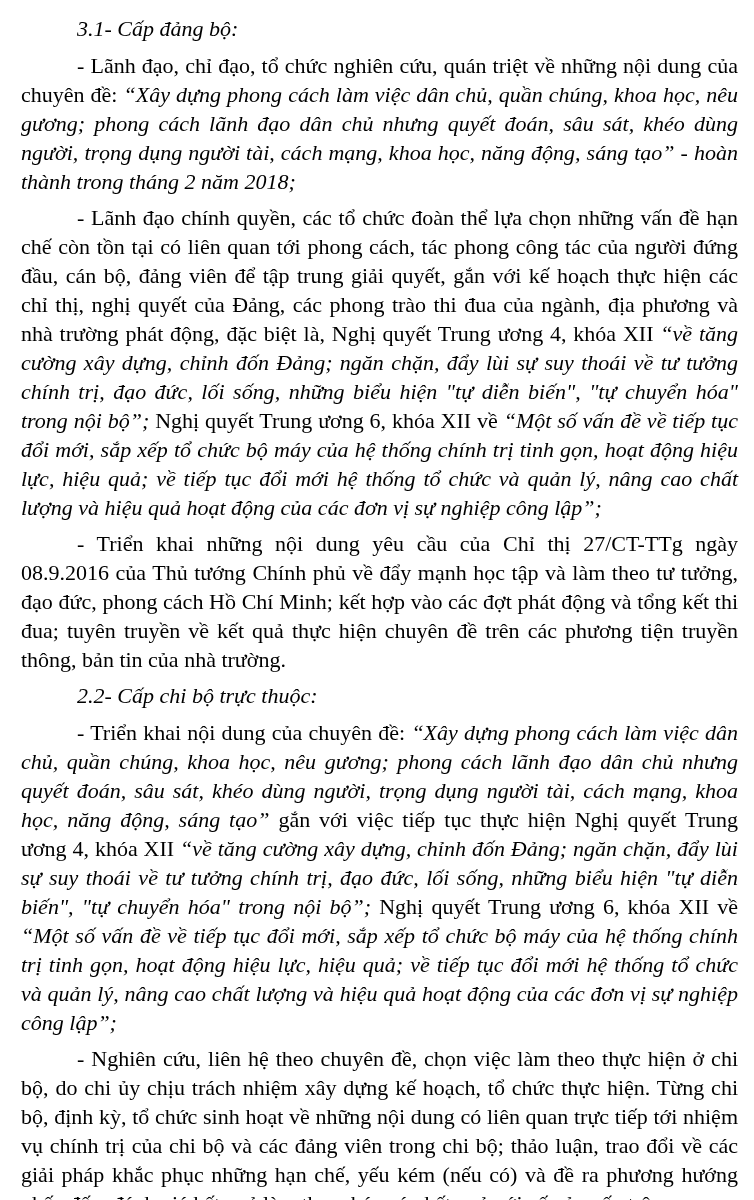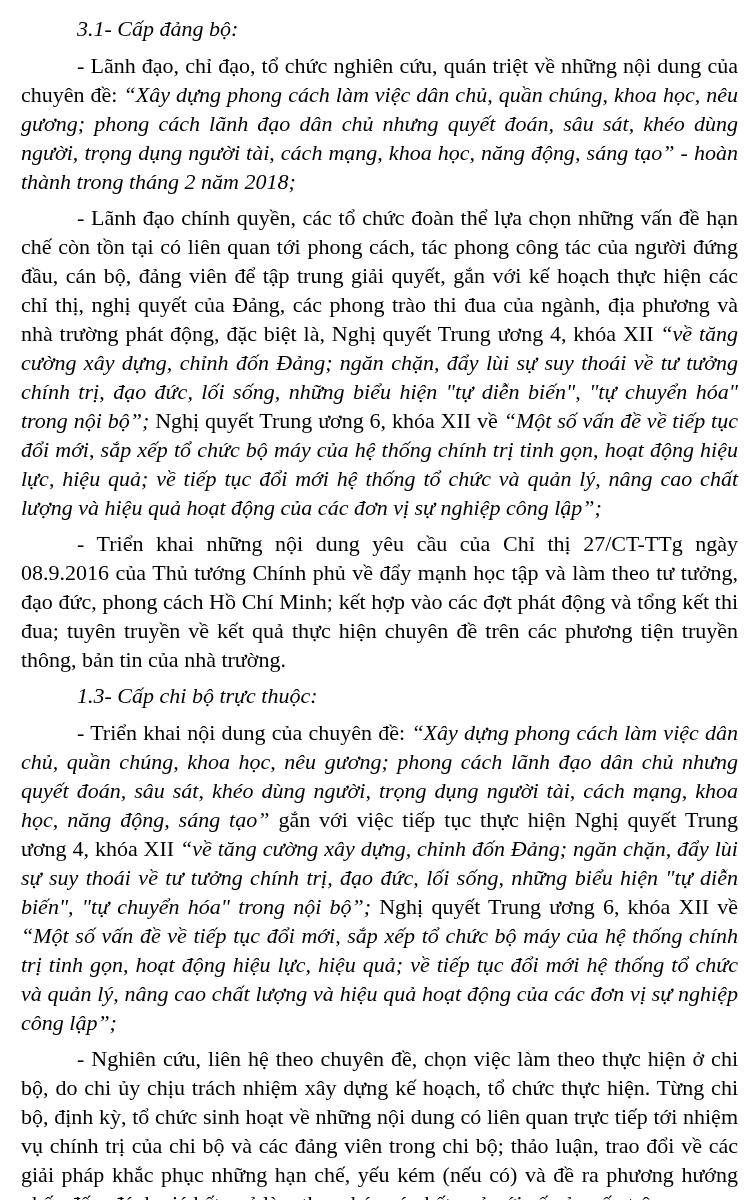--- a/index.html
+++ b/index.html
@@ -38,17 +38,17 @@
 </style>
 </head>
 <body>
 
 <div class="page">
   <div id="doc-body" class="doc-body">
       <p class="heading"><span class="run-italic">3.1- Cấp đảng bộ:</span></p>
       <p class="paragraph"><span class="run-normal">- Lãnh đạo, chỉ đạo, tổ chức nghiên cứu, quán triệt về những nội dung của chuyên đề: </span><span class="run-italic">“Xây dựng phong cách làm việc dân chủ, quần chúng, khoa học, nêu gương; phong cách lãnh đạo dân chủ nhưng quyết đoán, sâu sát, khéo dùng người, trọng dụng người tài, cách mạng, khoa học, năng động, sáng tạo” - hoàn thành trong tháng 2 năm 2018;</span></p>
       <p class="paragraph"><span class="run-normal">- Lãnh đạo chính quyền, các tổ chức đoàn thể lựa chọn những vấn đề hạn chế còn tồn tại có liên quan tới phong cách, tác phong công tác của người đứng đầu, cán bộ, đảng viên để tập trung giải quyết, gắn với kế hoạch thực hiện các chỉ thị, nghị quyết của Đảng, các phong trào thi đua của ngành, địa phương và nhà trường phát động, đặc biệt là, Nghị quyết Trung ương 4, khóa XII </span><span class="run-italic">“về tăng cường xây dựng, chỉnh đốn Đảng; ngăn chặn, đẩy lùi sự suy thoái về tư tưởng chính trị, đạo đức, lối sống, những biểu hiện "tự diễn biến", "tự chuyển hóa" trong nội bộ”; </span><span class="run-normal">Nghị quyết Trung ương 6, khóa XII về </span><span class="run-italic">“Một số vấn đề về tiếp tục đổi mới, sắp xếp tổ chức bộ máy của hệ thống chính trị tinh gọn, hoạt động hiệu lực, hiệu quả; về tiếp tục đổi mới hệ thống tổ chức và quản lý, nâng cao chất lượng và hiệu quả hoạt động của các đơn vị sự nghiệp công lập”;</span></p>
       <p class="paragraph"><span class="run-normal">- Triển khai những nội dung yêu cầu của Chỉ thị 27/CT-TTg ngày 08.9.2016 của Thủ tướng Chính phủ về đẩy mạnh học tập và làm theo tư tưởng, đạo đức, phong cách Hồ Chí Minh; kết hợp vào các đợt phát động và tổng kết thi đua; tuyên truyền về kết quả thực hiện chuyên đề trên các phương tiện truyền thông, bản tin của nhà trường.</span></p>
-      <p class="heading"><span class="run-italic">1.3- Cấp chi bộ trực thuộc:</span></p>
+      <p class="heading"><span class="run-italic">2.2- Cấp chi bộ trực thuộc:</span></p>
       <p class="paragraph"><span class="run-normal">- Triển khai nội dung của chuyên đề: </span><span class="run-italic">“Xây dựng phong cách làm việc dân chủ, quần chúng, khoa học, nêu gương; phong cách lãnh đạo dân chủ nhưng quyết đoán, sâu sát, khéo dùng người, trọng dụng người tài, cách mạng, khoa học, năng động, sáng tạo” </span><span class="run-normal">gắn với việc tiếp tục thực hiện Nghị quyết Trung ương 4, khóa XII </span><span class="run-italic">“về tăng cường xây dựng, chỉnh đốn Đảng; ngăn chặn, đẩy lùi sự suy thoái về tư tưởng chính trị, đạo đức, lối sống, những biểu hiện "tự diễn biến", "tự chuyển hóa" trong nội bộ”; </span><span class="run-normal">Nghị quyết Trung ương 6, khóa XII về </span><span class="run-italic">“Một số vấn đề về tiếp tục đổi mới, sắp xếp tổ chức bộ máy của hệ thống chính trị tinh gọn, hoạt động hiệu lực, hiệu quả; về tiếp tục đổi mới hệ thống tổ chức và quản lý, nâng cao chất lượng và hiệu quả hoạt động của các đơn vị sự nghiệp công lập”;</span></p>
       <p class="paragraph"><span class="run-normal">- Nghiên cứu, liên hệ theo chuyên đề, chọn việc làm theo thực hiện ở chi bộ, do chi ủy chịu trách nhiệm xây dựng kế hoạch, tổ chức thực hiện. Từng chi bộ, định kỳ, tổ chức sinh hoạt về những nội dung có liên quan trực tiếp tới nhiệm vụ chính trị của chi bộ và các đảng viên trong chi bộ; thảo luận, trao đổi về các giải pháp khắc phục những hạn chế, yếu kém (nếu có) và đề ra phương hướng phấn đấu; đánh giá kết quả làm theo; báo cáo kết quả với cấp ủy cấp trên;</span></p>
     </div>
 </div>
 
 </body></html>

